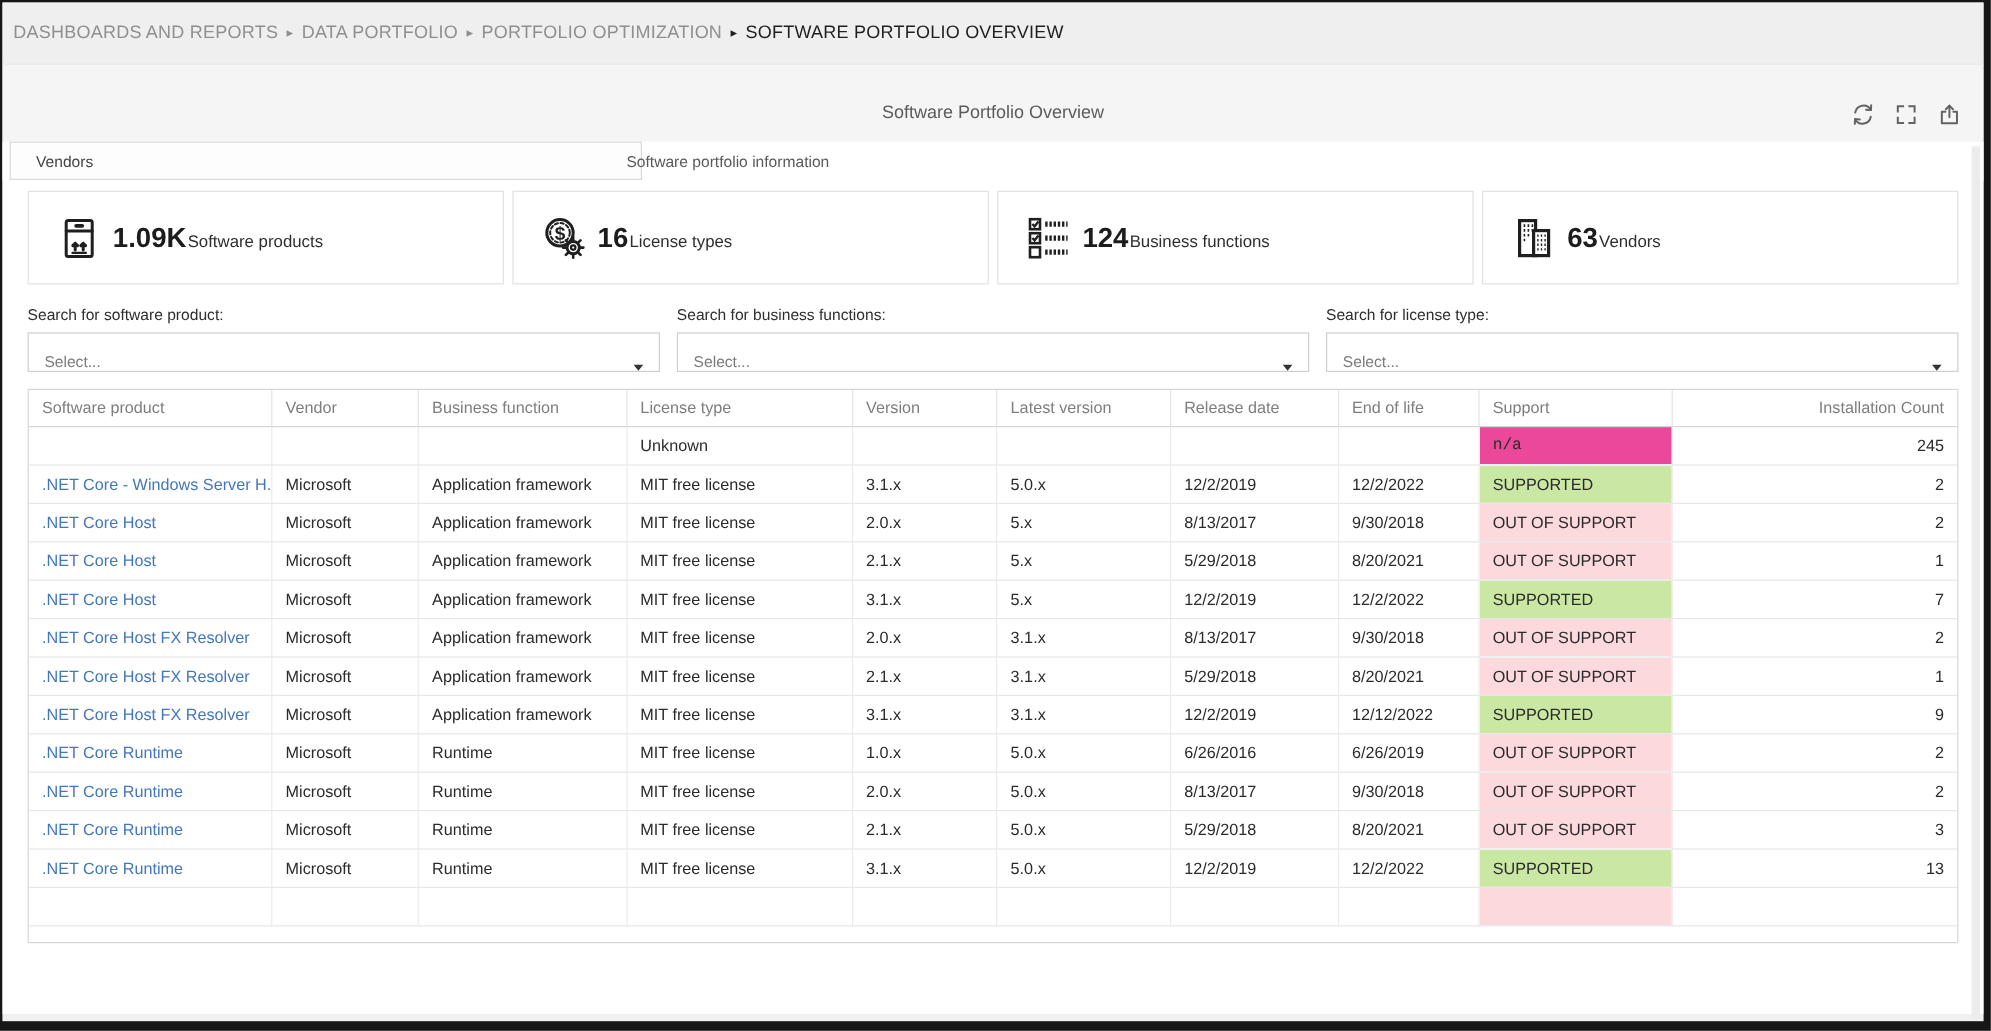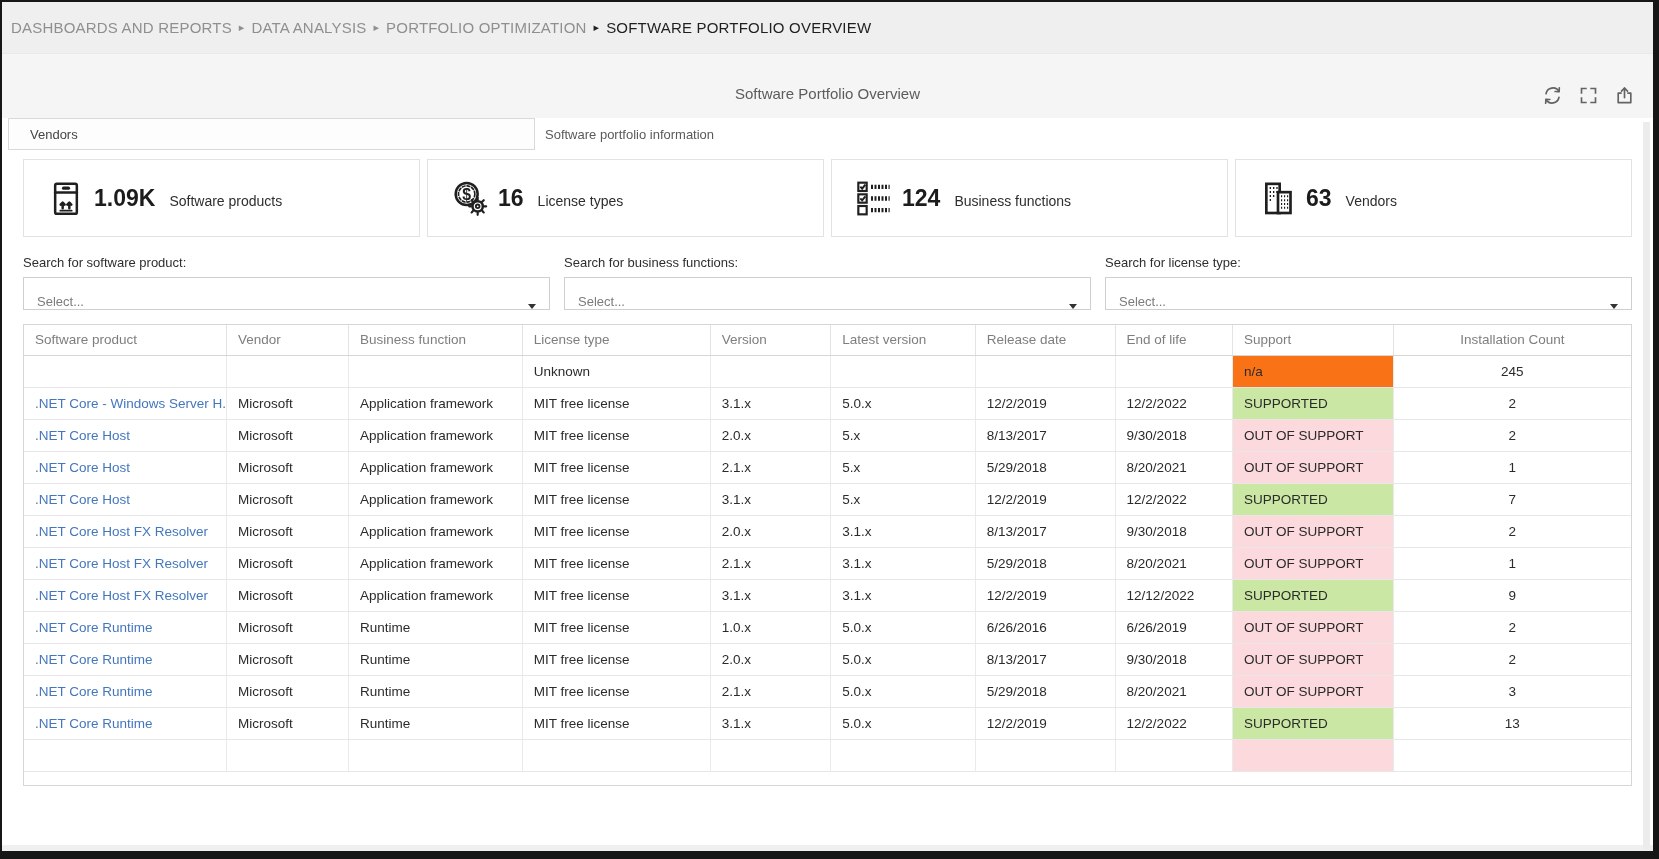--- a/index.html
+++ b/index.html
@@ -35,32 +35,32 @@
   
   .panel { background:#ffffff; height:727px; }
   .tabbar { height:33px; position:relative; background:#ffffff; }
   .tab-active {
     position:absolute; left:6px; top:0; width:527px; height:32px;
     background:#fdfdfd; border:1px solid #d9d9d9;
     display:flex; align-items:center; padding-left:21px;
     font-size:13px; color:#454545; cursor:pointer;
   }
   .tab-inactive {
-    position:absolute; left:543px; top:0; height:32px; display:flex; align-items:center;
+    position:absolute; left:520px; top:0; height:32px; display:flex; align-items:center;
     font-size:13px; color:#5a5a5a; cursor:pointer;
   }
   
   .kpi-row { display:flex; gap:7px; margin:8px 21px 0; }
   .kpi-card {
     flex:1; height:78px; background:#fff; border:1px solid #e2e2e2;
     display:flex; align-items:center; padding-left:22px;
   }
   .kpi-icon { width:40px; height:40px; flex:0 0 40px; margin-right:8px; }
   .kpi-icon svg { width:40px; height:40px; }
-  .kpi-text { display:flex; align-items:baseline;gap:13px; }
+  .kpi-text { display:flex; align-items:baseline; }
   .kpi-value { font-size:23px; font-weight:bold; color:#1c1c1c; }
   .kpi-label { font-size:14px; color:#2e2e2e; margin-left:1px; }
   
   .filter-row { display:flex; gap:14px; margin:18px 21px 0; }
   .filter-col { flex:1; }
   .filter-label { font-size:13px; color:#2e2e2e; margin-bottom:7px; }
   .select-box {
     height:33px; border:1px solid #cfcfcf; background:#fff;
     display:flex; align-items:flex-end; padding:0 13px; cursor:pointer;
   }
@@ -75,21 +75,21 @@
   .grid th {
     height:30px; font-weight:normal; font-size:13.5px; color:#7e7e7e; text-align:left;
     padding:0 11px; border-right:1px solid #e3e3e3; border-bottom:1px solid #d6d6d6;
     background:#fff; cursor:pointer; white-space:nowrap; overflow:hidden;
   }
   .grid td {
     height:32px; font-size:13.5px; color:#2b2b2b; padding:0 11px;
     border-right:1px solid #eaeaea; border-bottom:1px solid #e7e7e7;
     white-space:nowrap; overflow:hidden; background:#fff;
   }
-  .grid th:last-child, .grid td:last-child { text-align:center; border-right:none;margin-top:20px; }
+  .grid th:last-child, .grid td:last-child { text-align:right; border-right:none;margin-top:20px; }
   .grid col.c0 { width:12.6%; } .grid col.c1 { width:7.6%; }
   .grid col.c2 { width:10.8%; } .grid col.c3 { width:11.7%; }
   .grid col.c4 { width:7.5%; }  .grid col.c5 { width:9.0%; }
   .grid col.c6 { width:8.7%; }  .grid col.c7 { width:7.3%; }
   .grid col.c8 { width:10.0%; } .grid col.c9 { width:14.8%; }
   .grid a.product-link { text-decoration:none; cursor:pointer; }
   
   .v-scrollbar {
     position:absolute; top:120px; right:3px; width:7px; bottom:2px;
     background:#ececec;
@@ -97,21 +97,21 @@
   .kpi-icon svg, .glyph { stroke:#1f1f1f; fill:none; stroke-width:1.5; }
 </style>
 </head>
 <body>
 
 <div class="page">
 
   <div class="breadcrumb-band">
     <span class="crumb">DASHBOARDS AND REPORTS</span>
     <span class="crumb-sep">▸</span>
-    <span class="crumb">DATA ANALYSIS</span>
+    <span class="crumb">DATA PORTFOLIO</span>
     <span class="crumb-sep">▸</span>
     <span class="crumb">PORTFOLIO OPTIMIZATION</span>
     <span class="crumb-sep dark">▸</span>
     <span class="crumb current">SOFTWARE PORTFOLIO OVERVIEW</span>
   </div>
 
   <div class="title-band">
     <div class="dash-title">Software Portfolio Overview</div>
     <div class="title-actions">
       <span class="act">
@@ -273,21 +273,21 @@
         <tbody id="grid-body">
             <tr>
               <td></td>
               <td></td>
               <td></td>
               <td>Unknown</td>
               <td></td>
               <td></td>
               <td></td>
               <td></td>
-              <td style="background: #f97316;">n/a</td>
+              <td style="background: #ec4899; font-family: Liberation Mono, monospace;">n/a</td>
               <td>245</td>
             </tr>
             <tr>
               <td><a class="product-link" style="color: rgb(67, 119, 189);">.NET Core - Windows Server H...</a></td>
               <td>Microsoft</td>
               <td>Application framework</td>
               <td>MIT free license</td>
               <td>3.1.x</td>
               <td>5.0.x</td>
               <td>12/2/2019</td>

